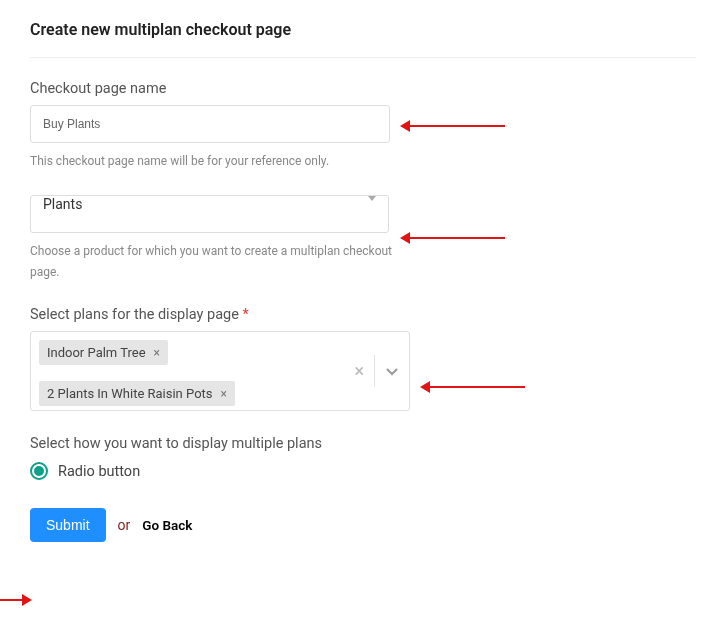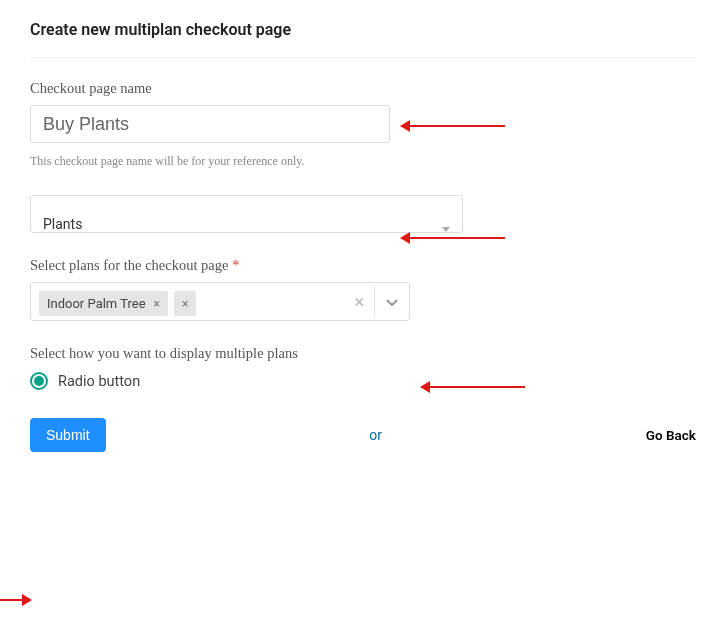--- a/index.html
+++ b/index.html
@@ -19,51 +19,49 @@
       padding-bottom: 18px;
       border-bottom: 1px solid #eee;
       margin-bottom: 22px;
     }
     .field-group { margin-bottom: 24px; }
     .label {
       font-size: 14.5px;
       color: #555;
       margin-bottom: 8px;
       display: block;
-      font-family: Liberation Serif, serif;
     }
     .required-star { color: #e03b3b; }
     .hint {
       font-size: 12px;
       color: #888;
       margin-top: 8px;
       line-height: 1.7;
       max-width: 380px;
-      font-family: Liberation Serif, serif;
     }
     .text-input {
       width: 360px;
       height: 38px;
       border: 1px solid #ddd;
       border-radius: 3px;
       padding: 0 12px;
-      font-size: 18px;
+      font-size: 12px;
       color: #666;
       outline: none;
     }
     .select-wrap {
-      width: 433px;
+      width: 359px;
       height: 38px;
       border: 1px solid #ddd;
       border-radius: 3px;
       padding: 0 12px;
       font-size: 14px;
       color: #333;
       display: flex;
-      align-items: flex-end;
+      align-items: flex-start;
       justify-content: space-between;
       cursor: pointer;
     }
     .caret-down {
       width: 0; height: 0;
       border-left: 4px solid transparent;
       border-right: 4px solid transparent;
       border-top: 5px solid #aaa;
     }
     .multi-wrap {
@@ -71,21 +69,21 @@
       border: 1px solid #ddd;
       border-radius: 3px;
       display: flex;
       align-items: stretch;
     }
     .multi-chips {
       flex: 1;
       padding: 8px 8px 4px 8px;
       display: flex;
       flex-wrap: wrap;
-      gap: 6px;
+      gap: 16px;
     }
     .chip {
       background: #e5e5e5;
       color: #444;
       font-size: 13px;
       padding: 5px 8px;
       border-radius: 2px;
       display: inline-flex;
       align-items: center;
       gap: 8px;
@@ -131,34 +129,33 @@
     }
     .radio-outer.selected { border-color: #0aa08a; }
     .radio-inner {
       width: 10px; height: 10px; border-radius: 50%;
       background: #0aa08a;
     }
     .radio-label { font-size: 14.5px; color: #444; }
     .actions-row {
       display: flex;
       align-items: center;
-      gap: 4px;
+      gap: 12px;
       margin-top: 28px;
-      justify-content: space-between;
     }
     .btn-submit {
       background: #1f8fff;
       color: #fff;
       border: none;
       border-radius: 4px;
       padding: 9px 16px;
       font-size: 14px;
       cursor: pointer;
     }
-    .or-text { color: #0369a1; font-size: 14px; }
+    .or-text { color: #7f1d1d; font-size: 14px; }
     .link-back {
       color: #000000;
       font-size: 13.5px;
       font-weight: 600;
       text-decoration: none;
       cursor: pointer;
     }
     
     .arrow-right {
       position: absolute;
@@ -198,33 +195,35 @@
   <label class="label">Checkout page name</label>
   <input type="text" class="text-input" value="Buy Plants" style="">
   <div class="hint">This checkout page name will be for your reference only.</div>
 </div>
 
 <div class="field-group">
   <div class="select-wrap">
     <span>Plants</span>
     <span class="caret-down"></span>
   </div>
+  <div class="hint">Choose a product for which you want to create a multiplan checkout page.</div>
 </div>
 
 <div class="field-group">
   <label class="label">
-    <span>Select plans for the checkout page</span> <span class="required-star">*</span>
+    <span>Select plans for the display page</span> <span class="required-star">*</span>
   </label>
   <div class="multi-wrap">
     <div class="multi-chips">
       <span class="chip">
         <span>Indoor Palm Tree</span>
         <span class="chip-x">×</span>
       </span>
       <span class="chip">
+        <span>2 Plants In White Raisin Pots</span>
         <span class="chip-x">×</span>
       </span>
     </div>
     <div class="multi-actions">
       <span class="multi-clear">×</span>
       <span class="vr"></span>
       <span class="chevron-down">
         <svg viewBox="0 0 14 14" width="14" height="14" fill="none" stroke-width="2">
             <polyline points="2,5 7,10 12,5"></polyline>
           </svg>

